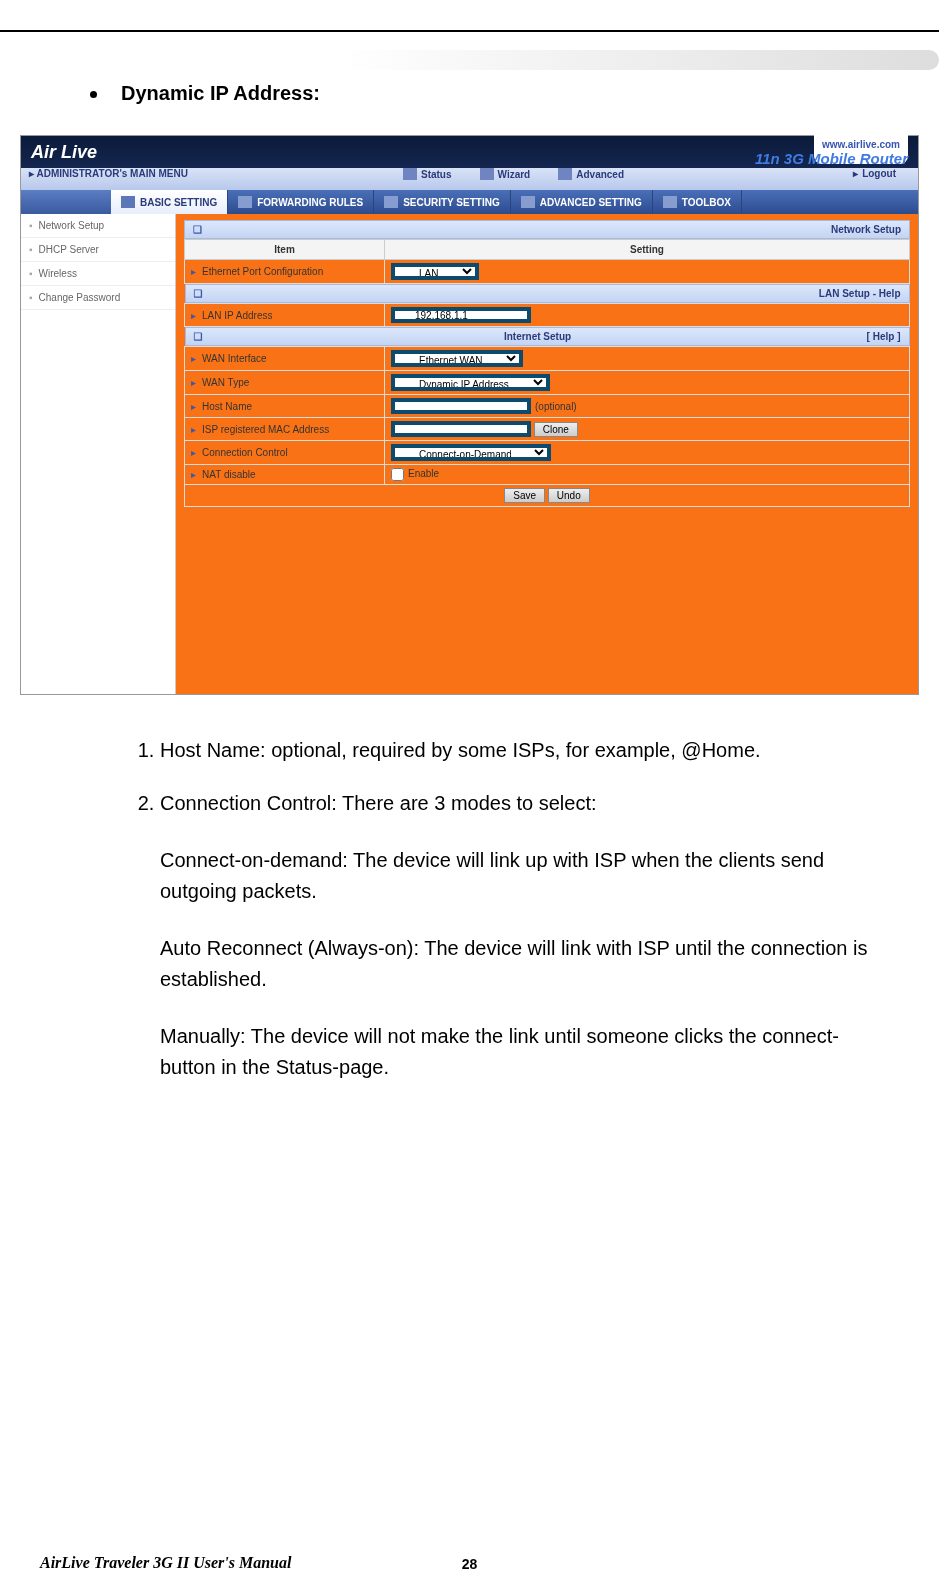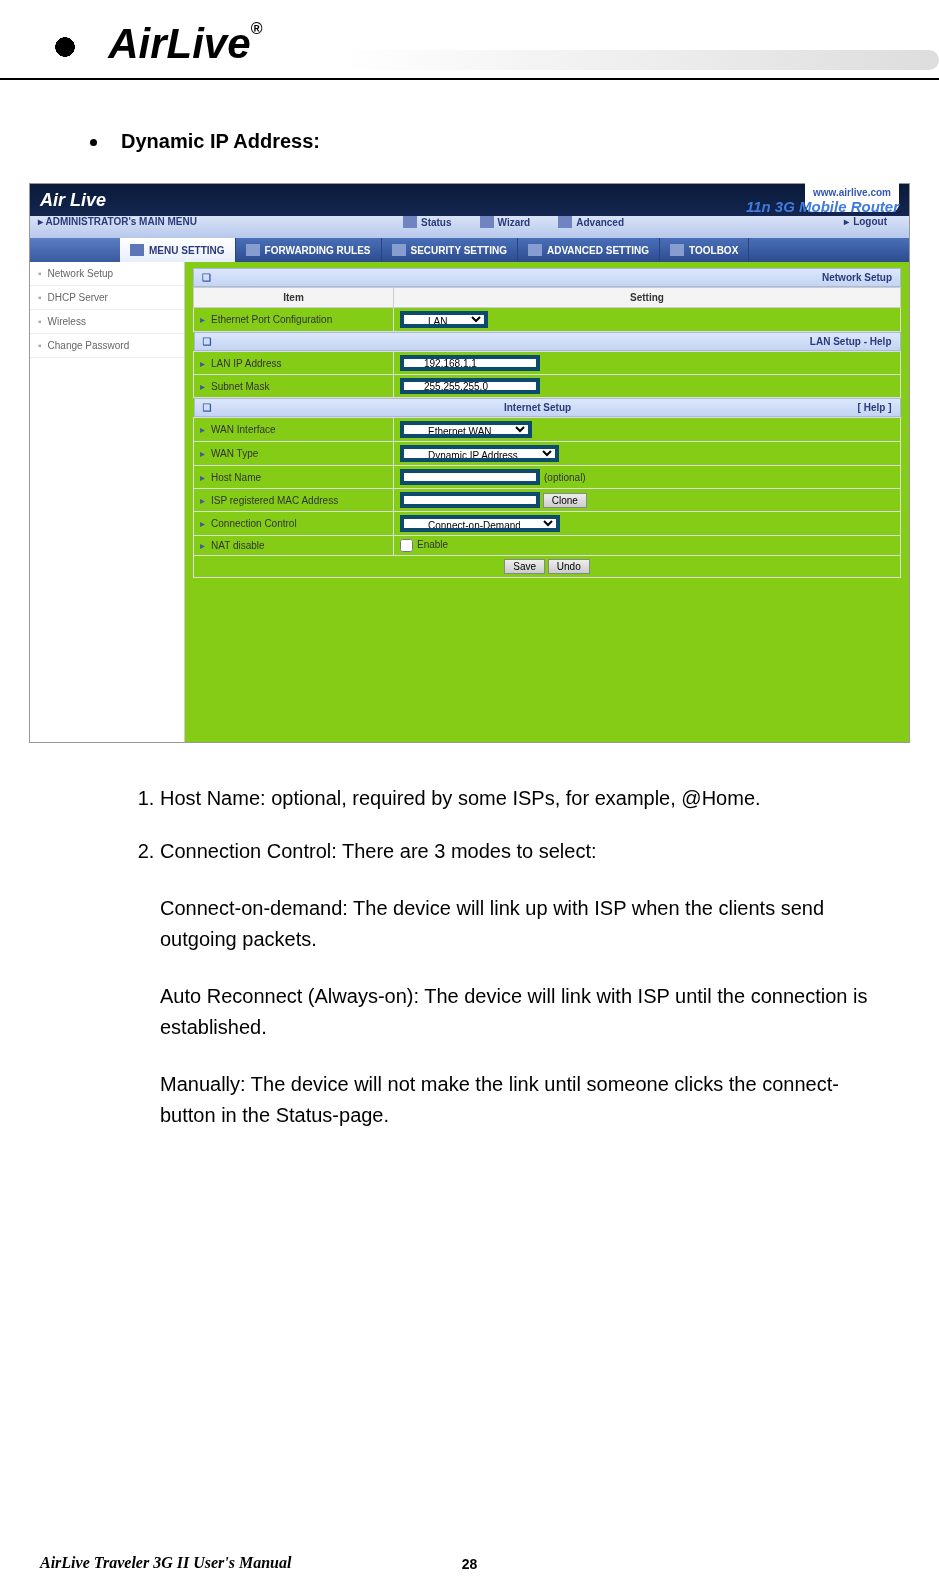--- a/index.html
+++ b/index.html
@@ -50,25 +50,25 @@
       display: inline-block;
       width: 7px; height: 7px;
       background: #000;
       border-radius: 50%;
       margin-right: 24px;
       vertical-align: middle;
     }
 
     
     .shot {
-      margin: 0 29px;
+      margin: 0 20px;
       border: 1px solid #999;
       font-size: 11px;
       color: #333;
-      background: #84cc16;
+      background: #f97316;
     }
     .shot-header {
       height: 32px;
       background: linear-gradient(#0a1a3a, #14264f);
       display: flex;
       justify-content: space-between;
       align-items: center;
       color: #fff;
       padding: 0 10px;
     }
@@ -196,23 +196,20 @@
       font-size: 14px;
       text-align: right;
     }
     .footer .manual { font-style: italic; font-family: "Times New Roman", serif; font-weight: bold; font-size: 16px; }
     .footer .pagenum { font-weight: bold; position: absolute; left: 50%; transform: translateX(-50%); }
   </style>
 </head>
 <body>
 
 <div class="page-header">
-  <span class="logo-wrap">
-    <span>AirLive</span><sup>®</sup>
-  </span>
   <div class="header-decor"></div>
 </div>
 
 <div class="section-heading">
   <span class="bullet"></span><span>Dynamic IP Address:</span>
 </div>
 
 <div class="shot">
   <div class="shot-header">
     <span class="shot-logo">Air Live</span>
@@ -238,21 +235,21 @@
         <span>Advanced</span>
       </span>
     <span class="spacer"></span>
     <span class="mm-item">▸ <span>Logout</span></span>
   </div>
 
   <div class="submenu">
     <div class="sm-gap"></div>
     <div class="sm-item active">
         <span class="icon"></span>
-        <span>MENU SETTING</span>
+        <span>BASIC SETTING</span>
       </div>
     <div class="sm-item">
         <span class="icon"></span>
         <span>FORWARDING RULES</span>
       </div>
     <div class="sm-item">
         <span class="icon"></span>
         <span>SECURITY SETTING</span>
       </div>
     <div class="sm-item">
@@ -292,24 +289,20 @@
                 <div class="panel-title">
                   <span>LAN Setup - Help</span>
                 </div>
               </td>
             </tr>
         <tr>
           <td class="label">LAN IP Address</td>
           <td><input class="inp" style="width: 140px;" value="192.168.1.1"></td>
         </tr>
         <tr>
-          <td class="label">Subnet Mask</td>
-          <td><input class="inp" style="width: 140px;" value="255.255.255.0"></td>
-        </tr>
-        <tr>
               <td colspan="2" style="padding:0;border:none">
                 <div class="panel-title">
                   <span>Internet Setup</span>
                   <span class="help">[ Help ]</span>
                 </div>
               </td>
             </tr>
         <tr>
           <td class="label">WAN Interface</td>
           <td><select class="sel"><option>Ethernet WAN</option></select></td>

